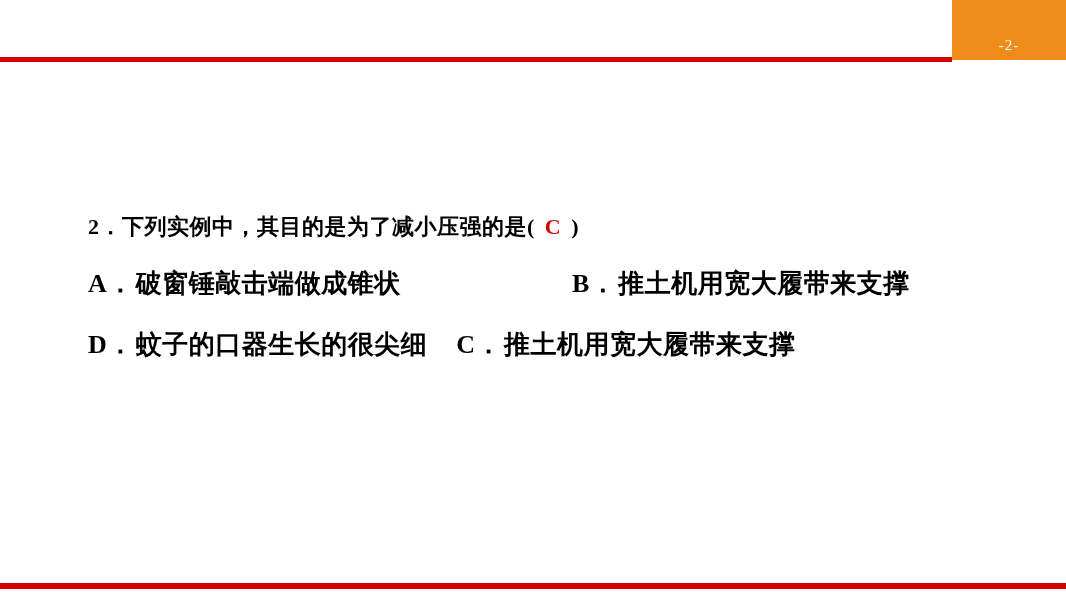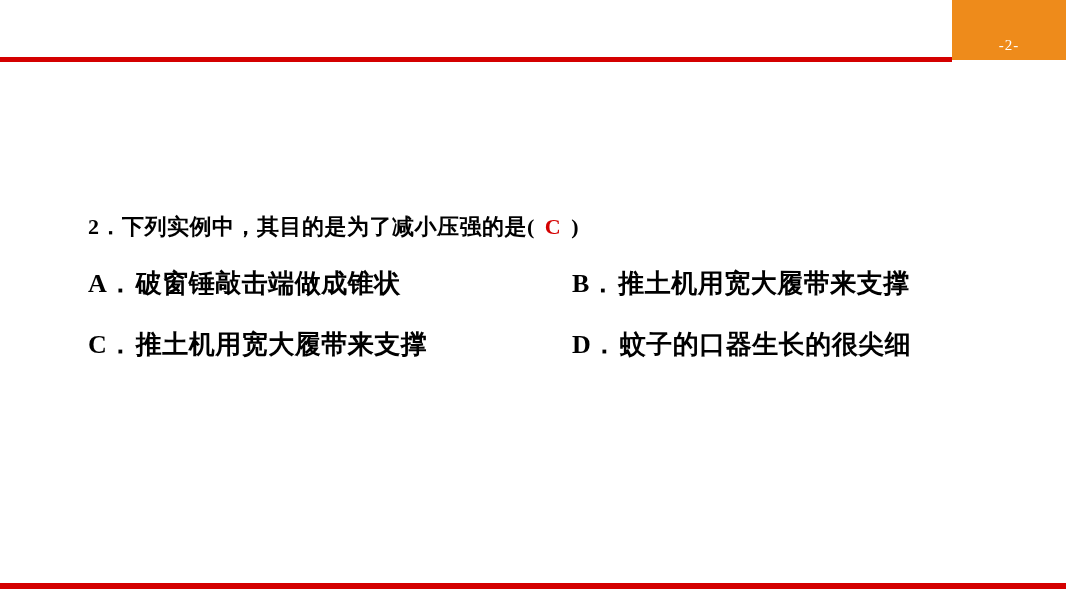--- a/index.html
+++ b/index.html
@@ -127,25 +127,25 @@
       <div class="opt-row">
         <div class="opt opt-a">
           <span class="label">A．</span><span>破窗锤敲击端做成锥状</span>
         </div>
         <div class="opt opt-b">
           <span class="label">B．</span><span>推土机用宽大履带来支撑</span>
         </div>
       </div>
 
       <div class="opt-row">
+        <div class="opt opt-d">
+          <span class="label">D．</span><span>蚊子的口器生长的很尖细</span>
+        </div>
         <div class="opt opt-c">
           <span class="label">C．</span><span>推土机用宽大履带来支撑</span>
-        </div>
-        <div class="opt opt-d">
-          <span class="label">D．</span><span>蚊子的口器生长的很尖细</span>
         </div>
       </div>
 
     </div>
   </div>
 
   <div class="bottom-rule"></div>
 </div>
 
 </body></html>

